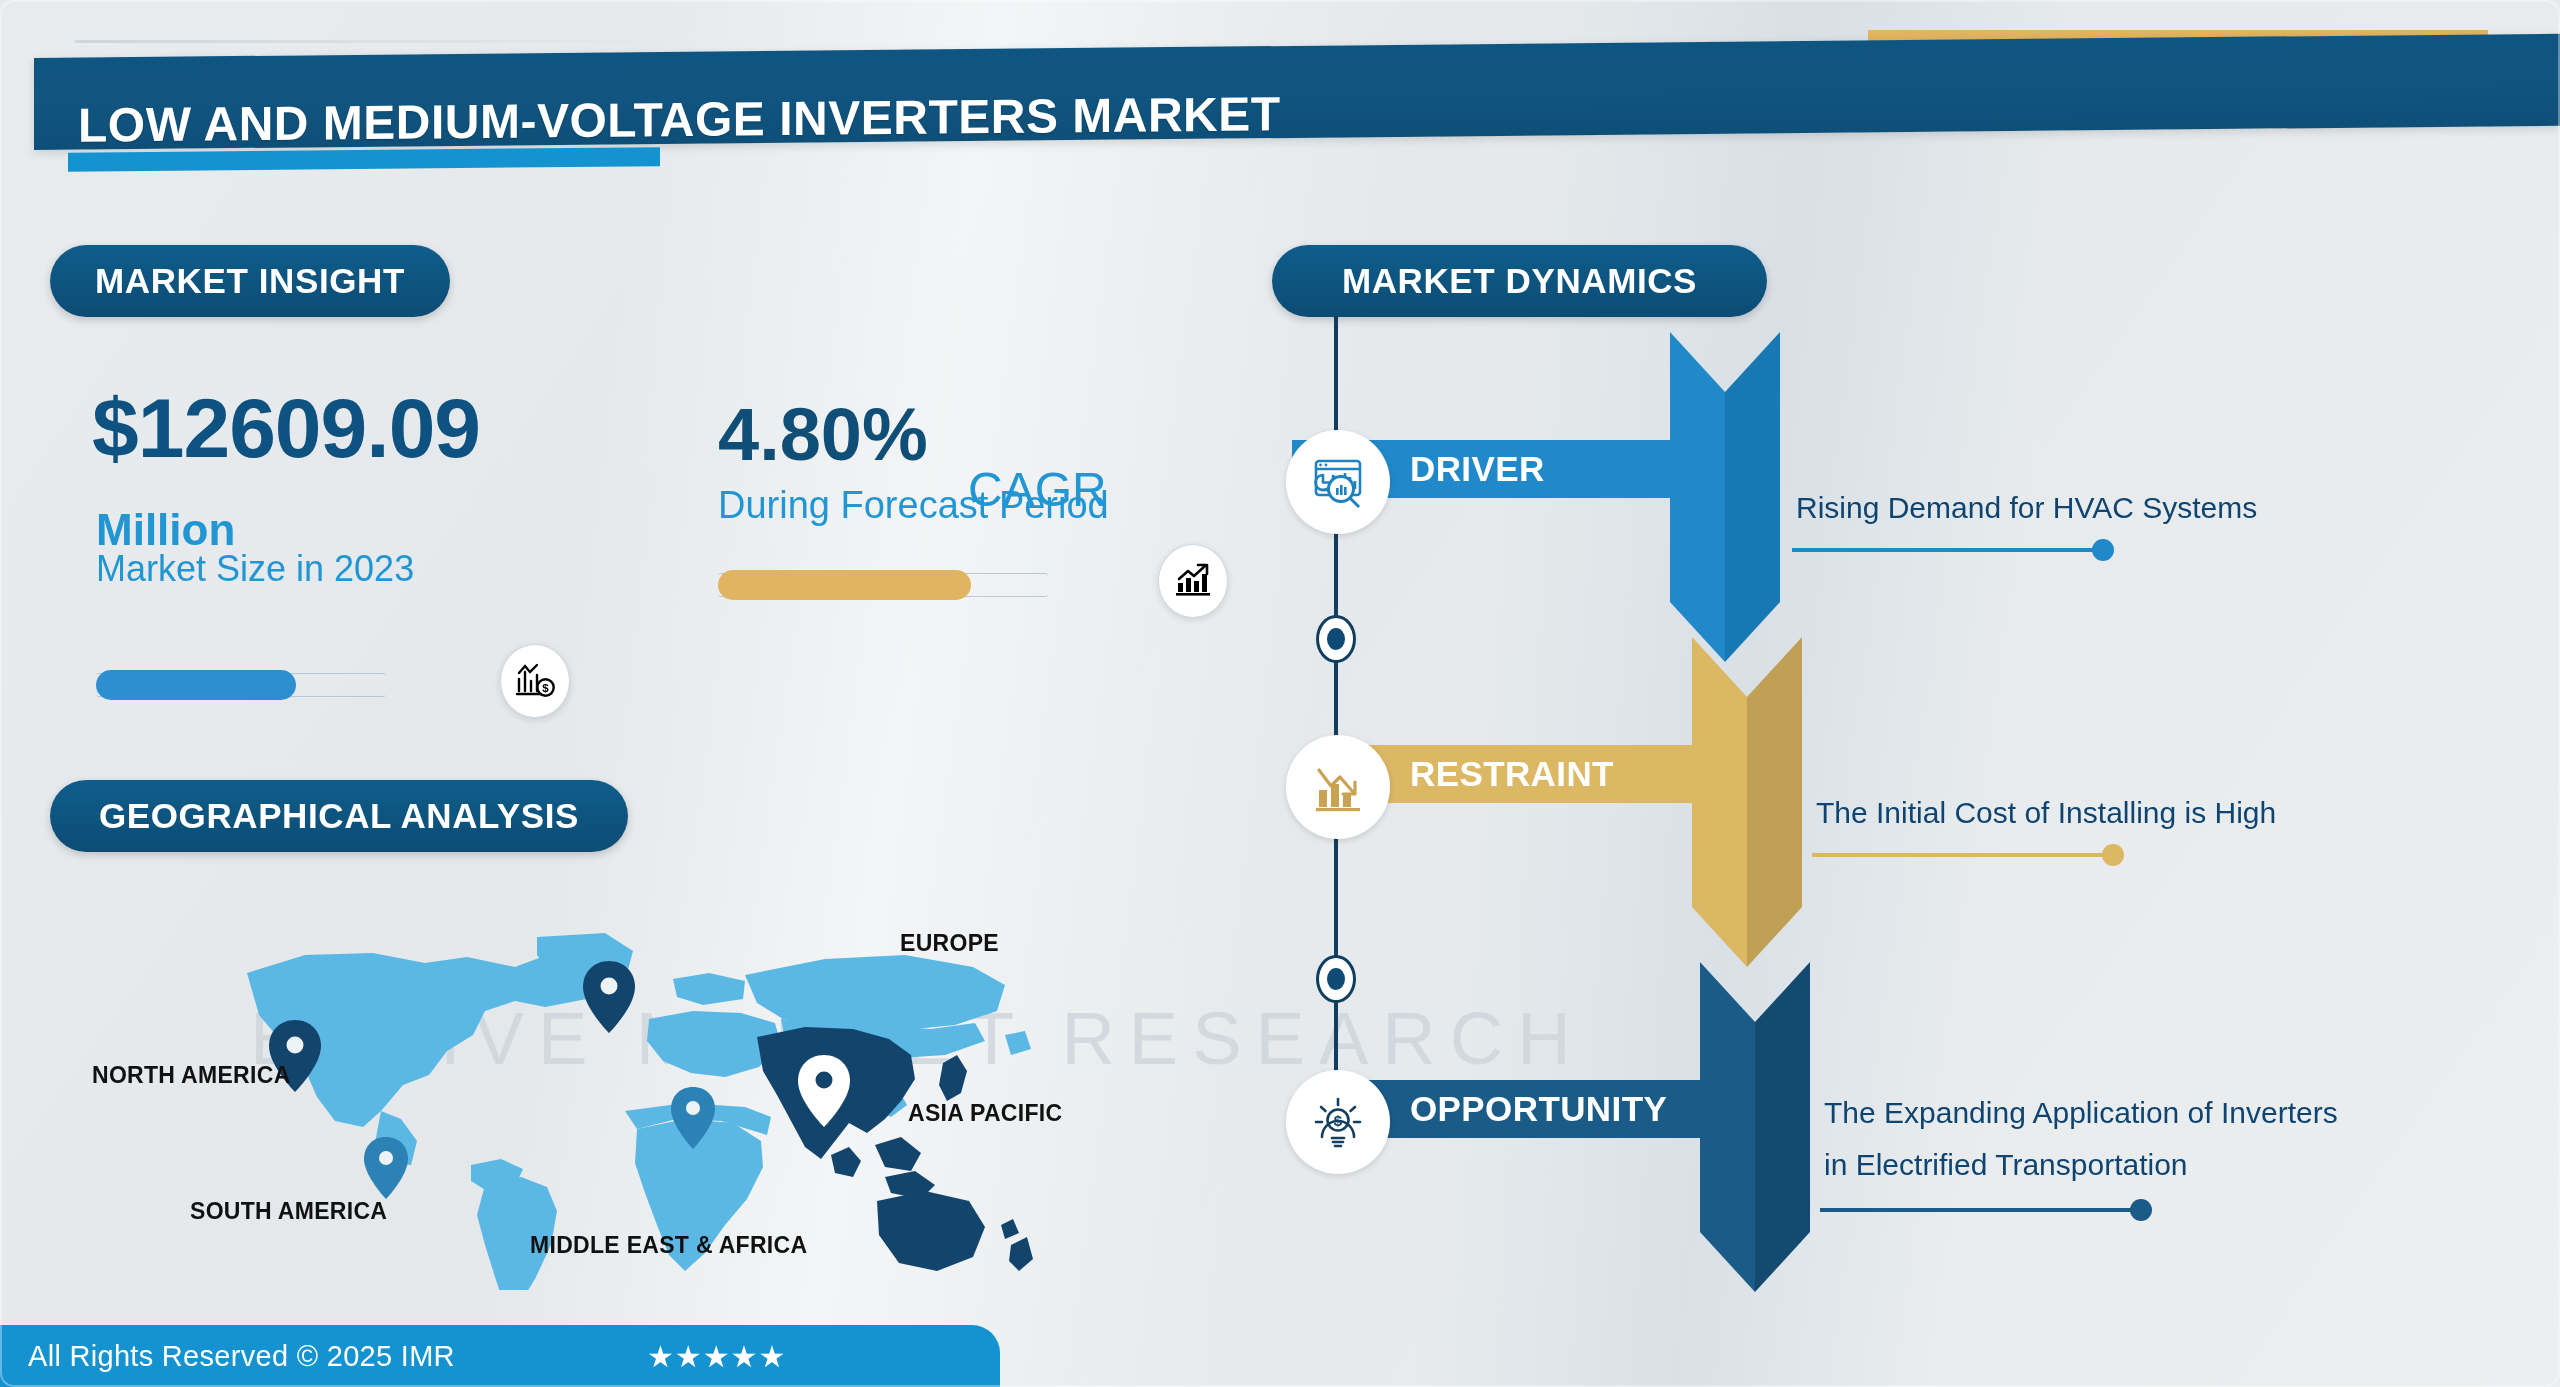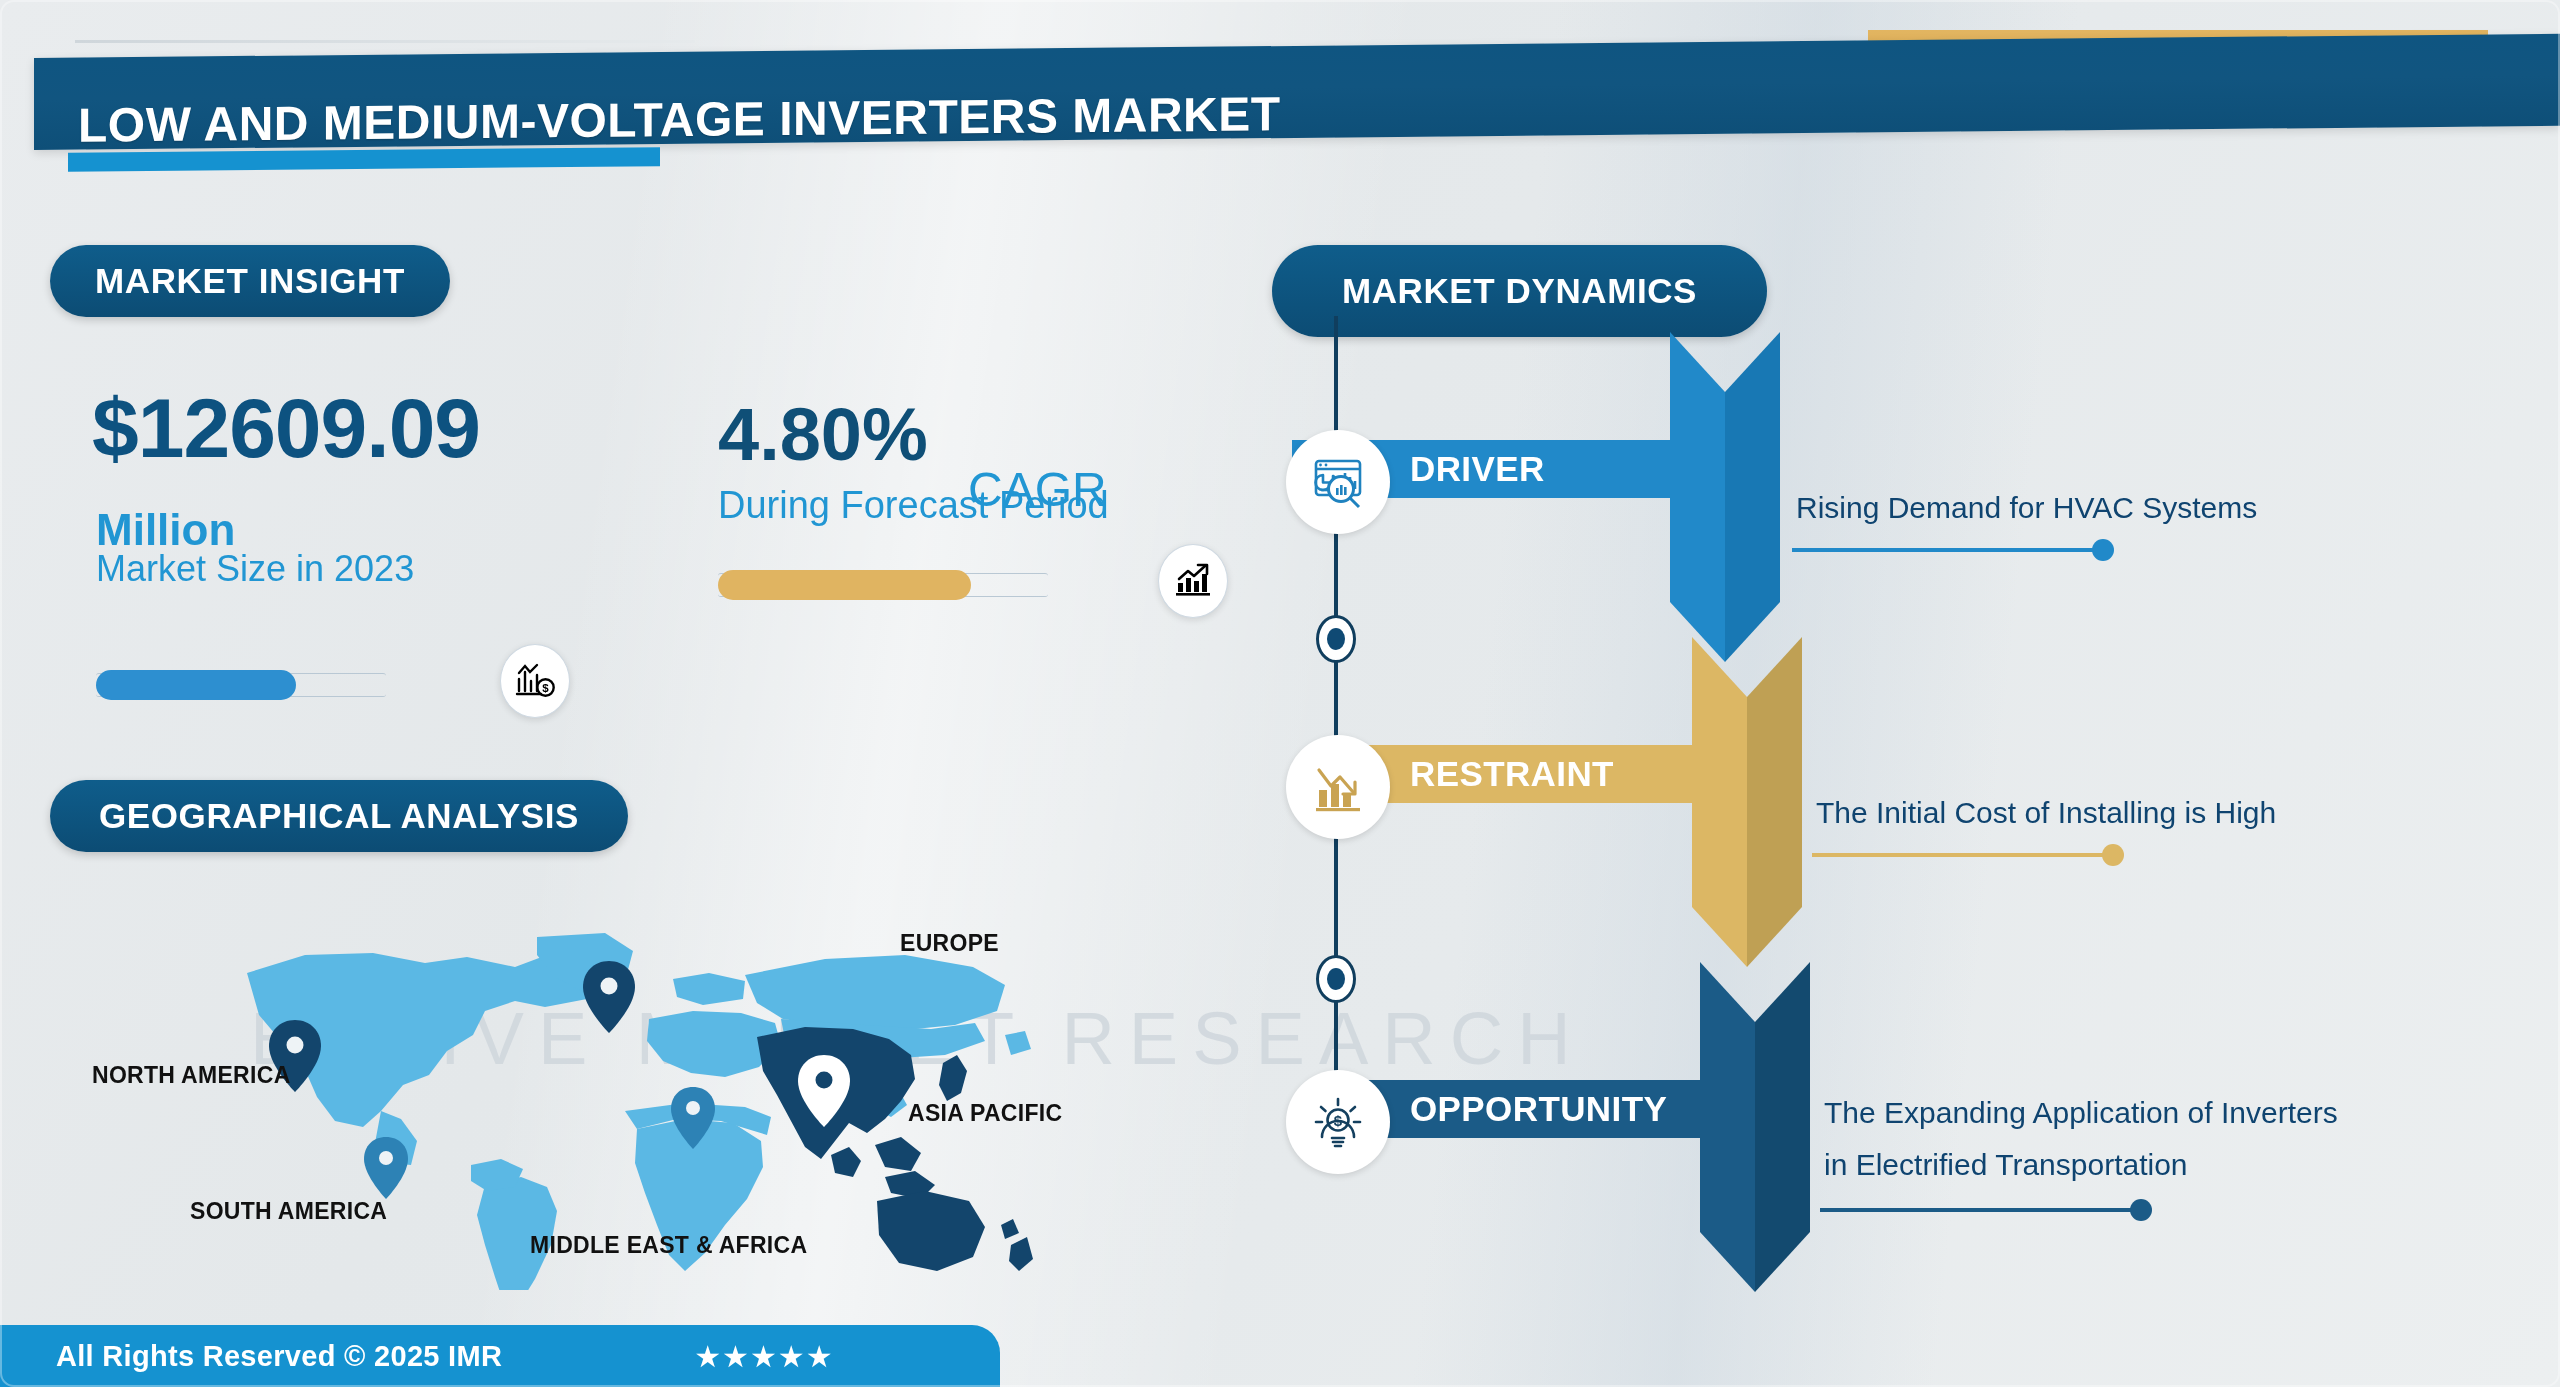--- a/index.html
+++ b/index.html
@@ -89,21 +89,21 @@
   .pill{
     position:absolute;
     display:flex; align-items:center; justify-content:center;
     background: linear-gradient(180deg,#0f5d8b,#0c4c74);
     color:#fff; border-radius: 60px;
     font-weight:700; letter-spacing:.6px;
     box-shadow: 0 3px 9px rgba(0,0,0,.18);
   }
   #pill-insight{ left:50px; top:245px; width:400px; height:72px; font-size:35px; }
   #pill-geo{     left:50px; top:780px; width:578px; height:72px; font-size:35px; }
-  #pill-dyn{     left:1272px; top:245px; width:495px; height:92px; font-size:35px; }
+  #pill-dyn{     left:1272px; top:245px; width:495px; height:72px; font-size:35px; }
 
   
   .big-value{
     position:absolute; left:92px; top:380px;
     font-size: 84px; font-weight:700; color:#0d5party; color:#0d5280;
     letter-spacing:-1px;
   }
   .lbl-million{
     position:absolute; left:96px; top:505px;
     font-size: 44px; font-weight:600; color:#2196d3;
@@ -201,21 +201,21 @@
   }
 
   
   .footer{
     position:absolute; left:0; bottom:0; width:1000px; height:62px;
     background:#1592d0;
     border-radius: 0 28px 0 0;
     display:flex; align-items:center;
   }
   .footer .fcopy{
-    margin-left:56px; color:#fff; font-size:29px; font-weight:700; letter-spacing:.3px;
+    margin-left:28px; color:#fff; font-size:29px; font-weight:400; letter-spacing:.3px;
   }
   .footer .fstars{
     margin-left:192px; color:#fff; font-size:30px; letter-spacing:1px;
   }
 </style>
 </head>
 <body>
 
 <div id="stage">
 

